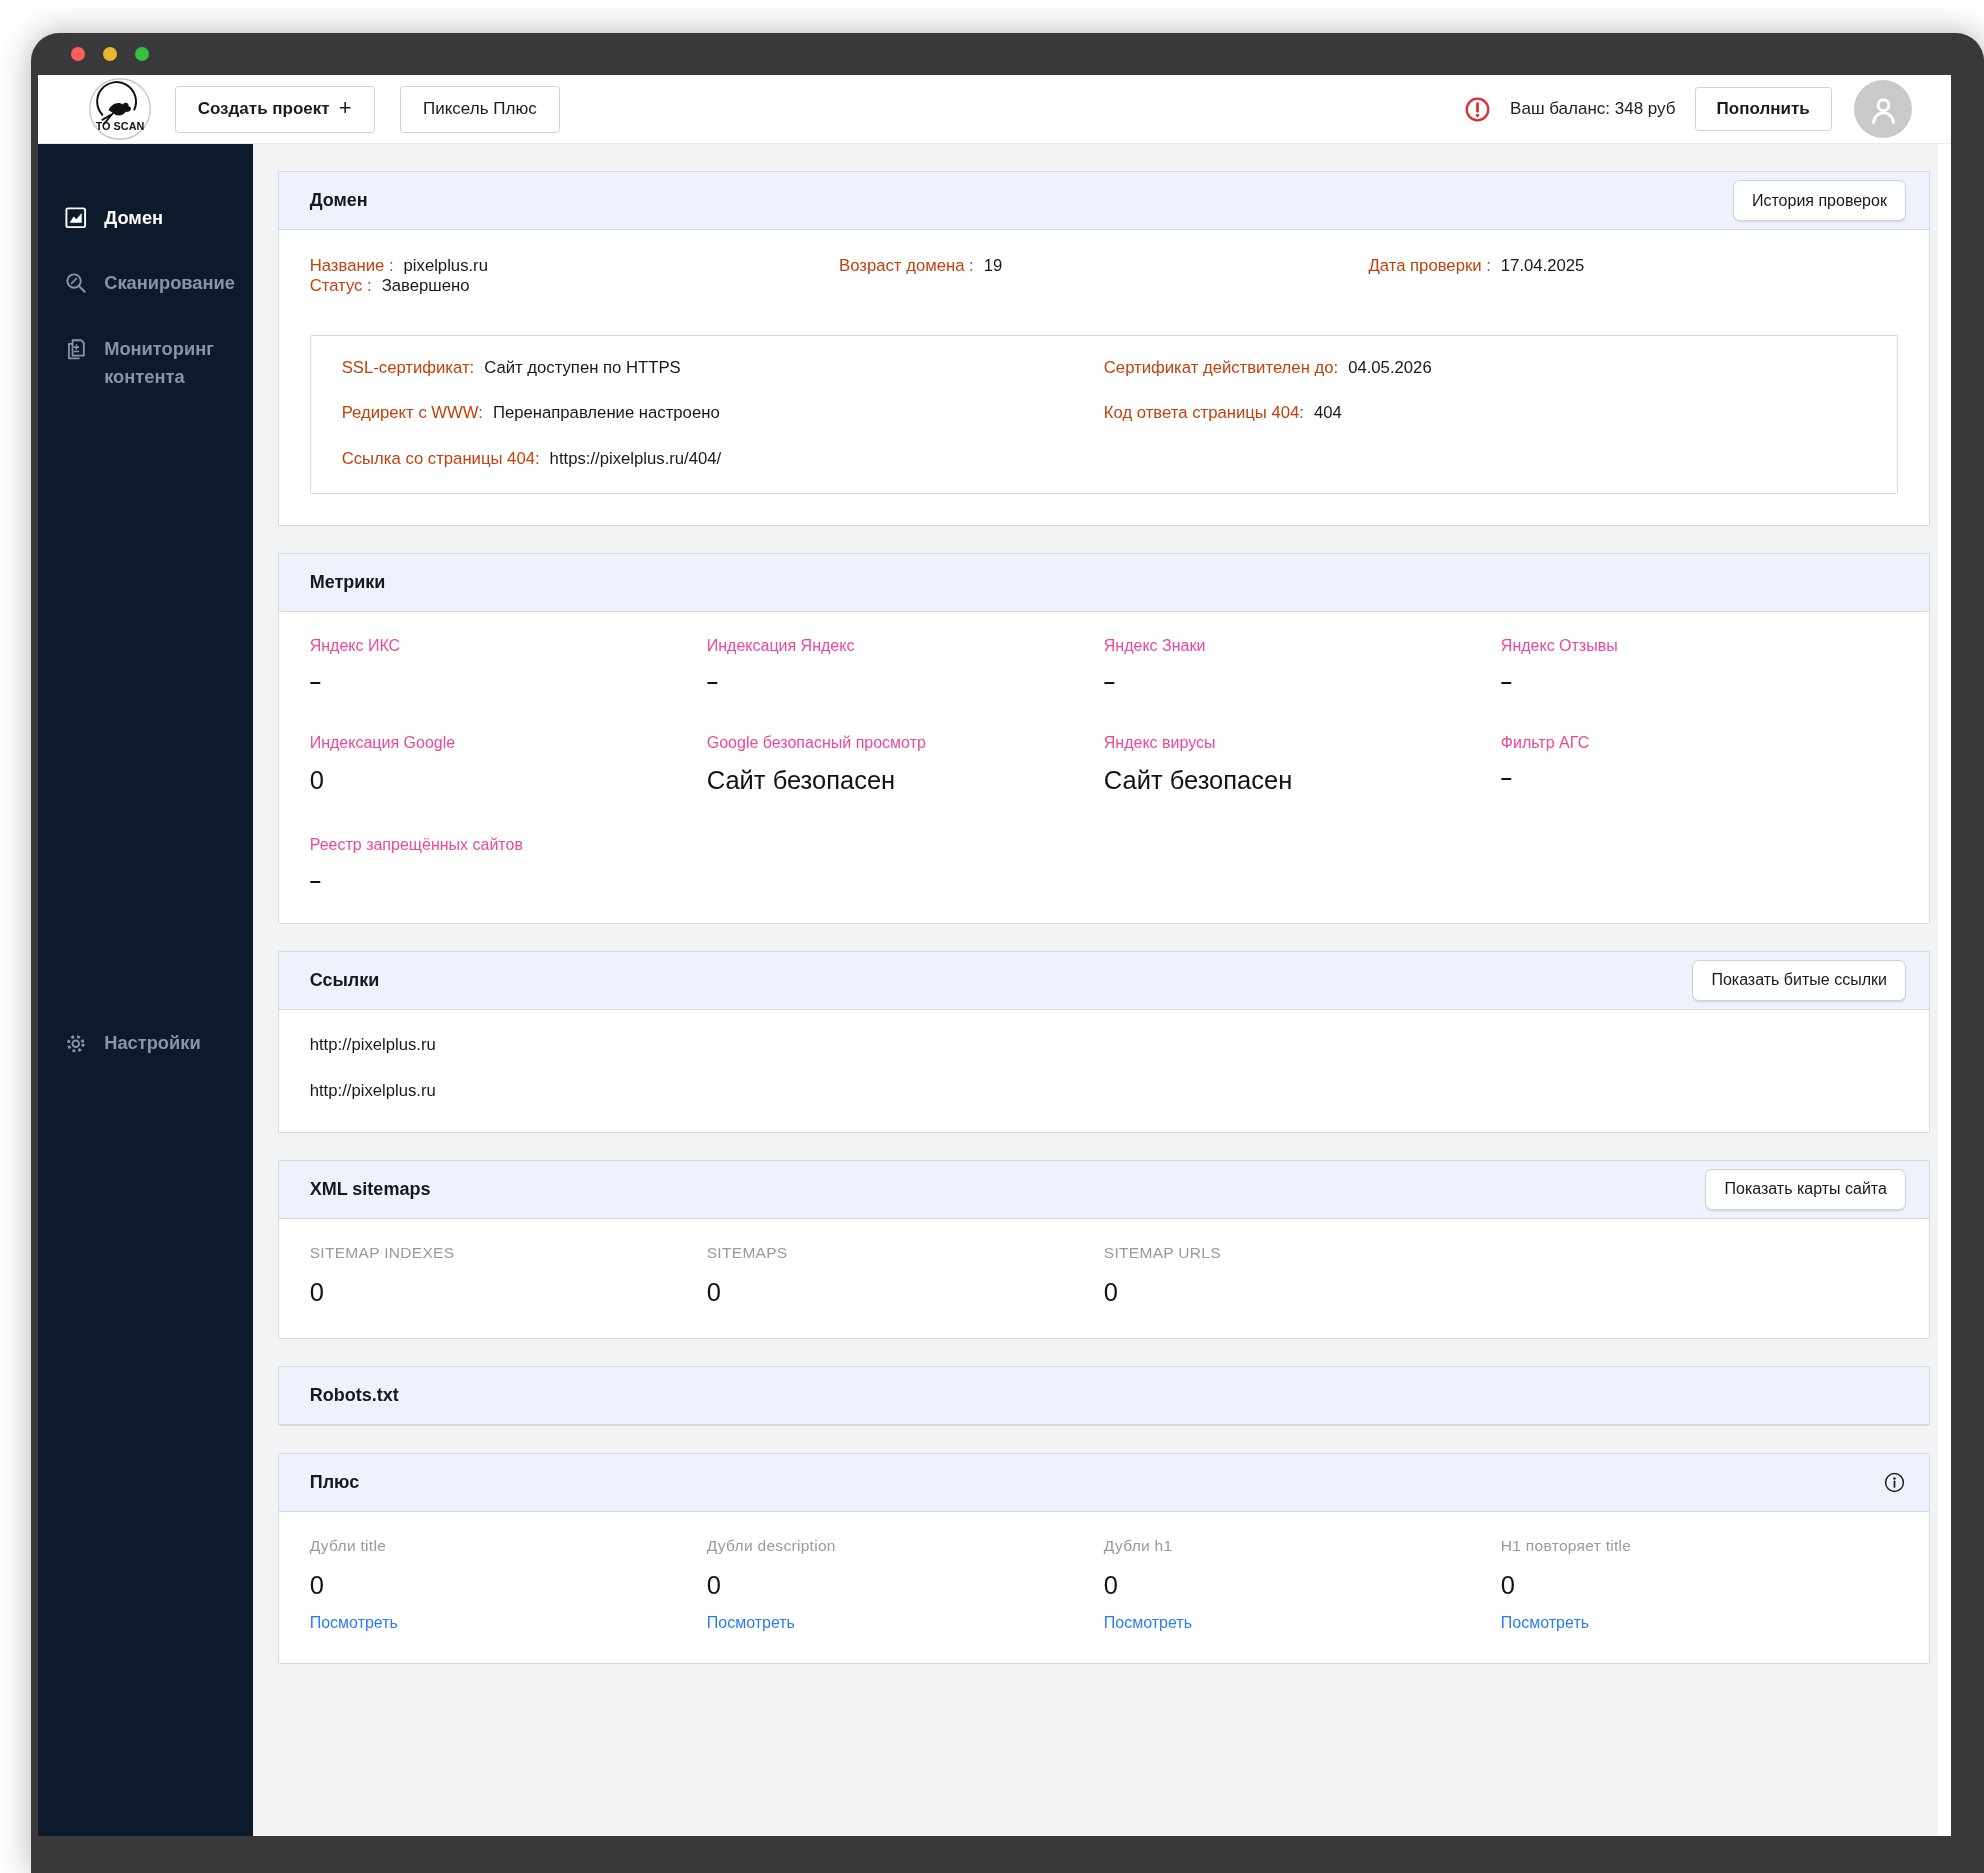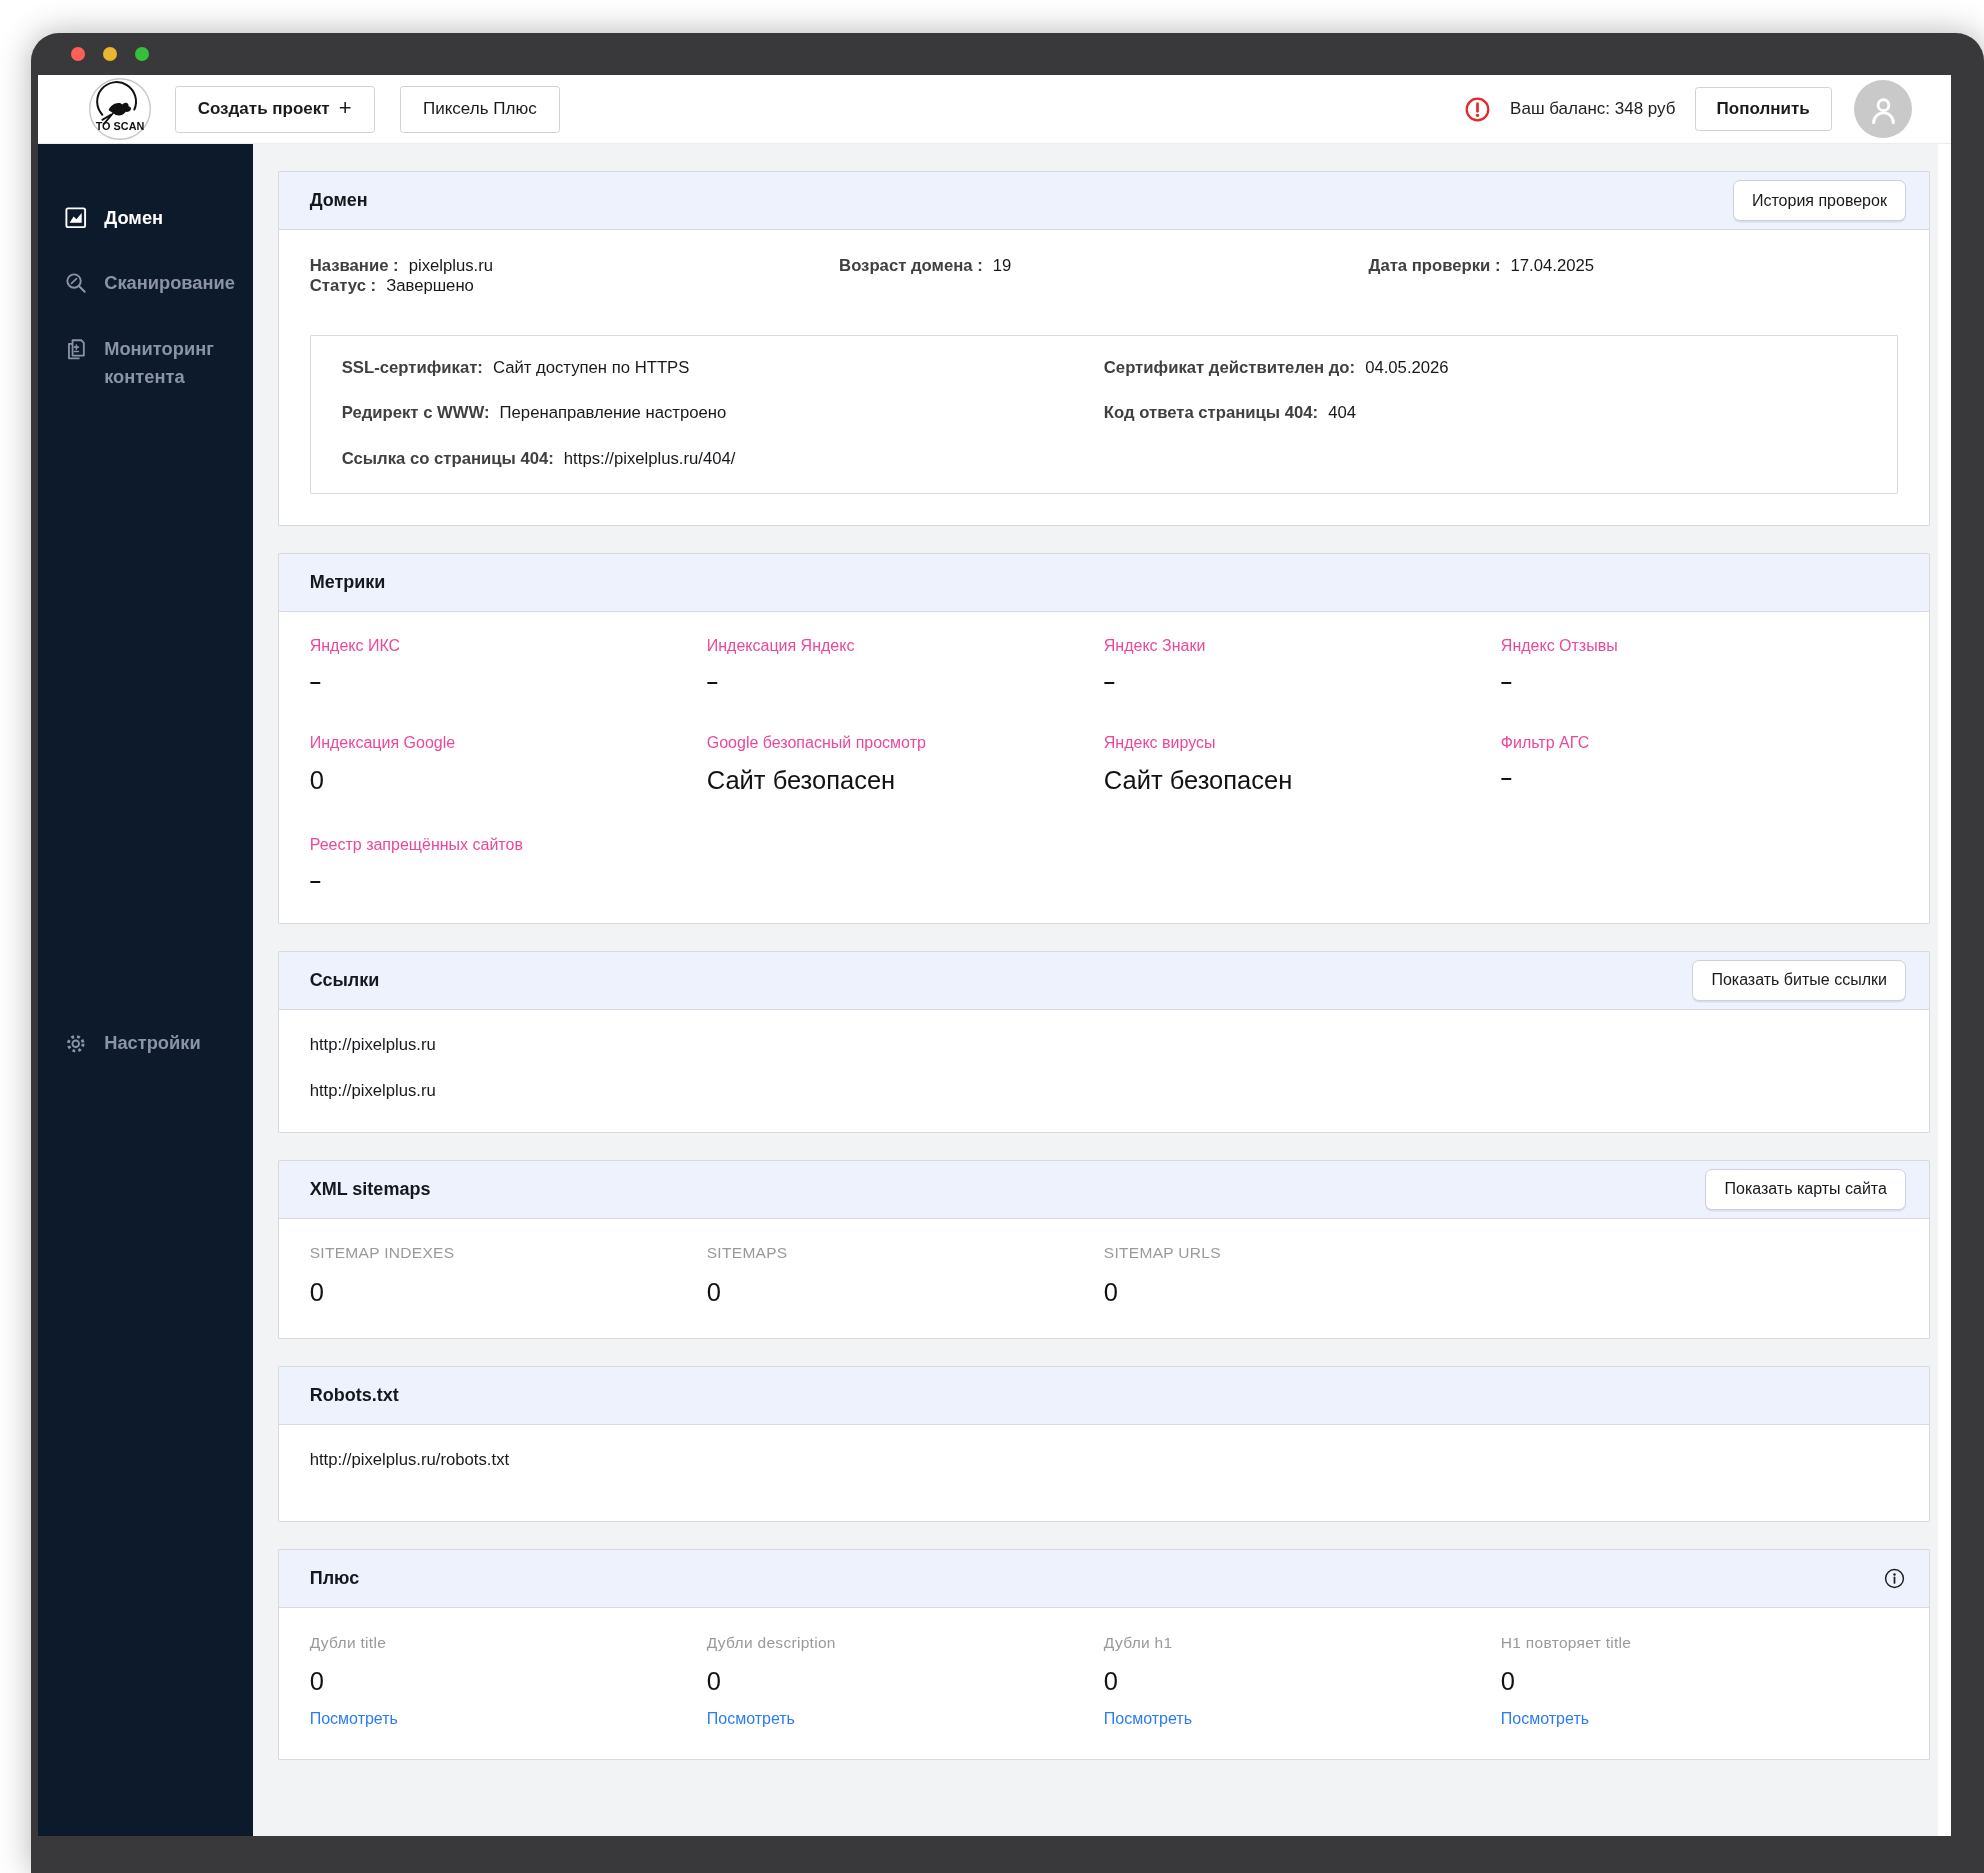--- a/index.html
+++ b/index.html
@@ -51,21 +51,21 @@
   .panel { background:#fff; border:1.1px solid #d7d9dc; border-radius:1.1px; margin-bottom:27px; }
   .panel-h { background:#edf2fc; border-bottom:1.1px solid #d7d9dc; height:58px;
              display:flex; align-items:center; justify-content:space-between; padding:0 23px 0 31px; }
   .panel-h .ttl { font-size:18px; font-weight:700; color:#15181d; }
   .pbtn { height:41px; background:#fff; border:1.1px solid #ccd1d8; border-radius:7px;
           font-size:16px; color:#17191c; padding:0 18px; cursor:pointer;
           box-shadow:0 1.7px 0 rgba(0,0,0,.07); }
   .panel-b { padding:25.5px 31px 31px; }
 
   .inline-kv { font-size:16.7px; color:#17191c; display:flex; gap:10px; align-items:baseline; white-space:nowrap; }
-  .inline-kv .k { color:#404040;font-weight:bold; }
+  .inline-kv .k { color:#c2410c; }
   .grid3 { display:grid; grid-template-columns:repeat(3,1fr); }
   .grid4 { display:grid; grid-template-columns:repeat(4,1fr); }
 
   .scan-btn { margin-top:25.5px; height:48px; padding:0 24.4px; background:#0e2138; color:#fff;
               border:none; border-radius:2.2px; font-size:16.7px; cursor:pointer;
               font-family:inherit; box-shadow:0 3.3px 0 -0.6px #747a81; }
   .row2 { margin-top:0; align-items:center; }
 
   .sslbox { margin-top:29px; border:1.1px solid #d7d9dc; border-radius:1.1px; padding:22px 31px 24.4px; }
   .sslbox .r { display:grid; grid-template-columns:1fr 1fr; margin-bottom:25.5px; }
@@ -304,23 +304,20 @@
                   <div class="v">0</div>
                 </div>
               <div></div>
             </div>
           </div>
 
           <div class="panel">
             <div class="panel-h">
               <span class="ttl">Robots.txt</span>
             </div>
-            <div class="panel-b" style="padding-bottom:51px;">
-              <div class="link-line">http://pixelplus.ru/robots.txt</div>
-            </div>
           </div>
 
           <div class="panel">
             <div class="panel-h">
               <span class="ttl">Плюс</span>
               <svg class="info-ic" viewBox="0 0 24 24">
                 <circle cx="12" cy="12" r="9.3" fill="none" stroke="#1c1c1e" stroke-width="1.5"></circle>
                 <line x1="12" y1="10.8" x2="12" y2="16.6" stroke="#1c1c1e" stroke-width="1.8" stroke-linecap="round"></line>
                 <circle cx="12" cy="7.7" r="1.3" fill="#1c1c1e"></circle>
               </svg>

